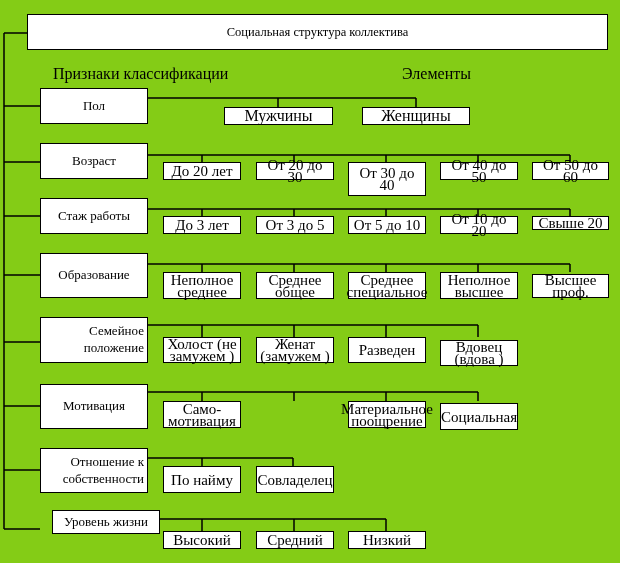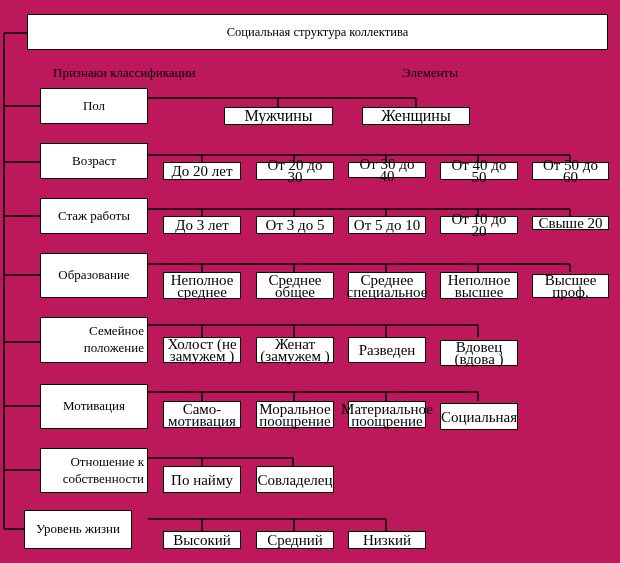--- a/index.html
+++ b/index.html
@@ -1,19 +1,19 @@
 <!DOCTYPE html>
 <html><head>
 <meta charset="utf-8">
 <style>
   html,body{margin:0;padding:0;background:#ffffff;}
   .canvas{
     position:relative;
     width:620px;height:563px;
-    background:#be185d;
+    background:#84cc16;
     font-family:"Liberation Serif","DejaVu Serif",serif;
     color:#000;
     overflow:hidden;
   }
   .connectors{position:absolute;left:0;top:0;width:620px;height:563px;}
   .box{
     position:absolute;
     box-sizing:border-box;
     border:1.5px solid #000;
     background:#fff;
@@ -21,21 +21,21 @@
     align-items:center;
     justify-content:center;
     text-align:center;
   }
   .title-box{font-size:12.5px;}
   .cat{font-size:13px;line-height:1.3;padding:1px 3px;text-align:right;}
   .kid{font-size:15px;line-height:12px;padding:1px 2px;}
   .kid-lg{font-size:16px;}
   .col-header{
     position:absolute;
-    font-size:13px;
+    font-size:16px;
     white-space:nowrap;
   }
 </style>
 </head>
 <body>
 
 <div class="canvas">
 
   <svg class="connectors" viewBox="0 0 620 563" xmlns="http://www.w3.org/2000/svg">
     <g stroke="#000" stroke-width="1.5" fill="none">
@@ -72,21 +72,21 @@
 
   <div class="box cat" style="left:40px;top:143px;width:108px;height:36px">
     <span>Возраст</span>
   </div>
   <div class="box kid" style="left:163px;top:162px;width:78px;height:18px">
     <span>До 20 лет</span>
   </div>
   <div class="box kid" style="left:256px;top:162px;width:78px;height:18px">
     <span>От 20 до 30</span>
   </div>
-  <div class="box kid" style="left:348px;top:162px;width:78px;height:16px">
+  <div class="box kid" style="left:348px;top:162px;width:78px;height:34px">
     <span>От 30 до 40</span>
   </div>
   <div class="box kid" style="left:440px;top:162px;width:78px;height:18px">
     <span>От 40 до 50</span>
   </div>
   <div class="box kid" style="left:532px;top:162px;width:77px;height:18px">
     <span>От 50 до 60</span>
   </div>
 
   <div class="box cat" style="left:40px;top:198px;width:108px;height:36px">
@@ -142,41 +142,38 @@
   <div class="box kid" style="left:440px;top:340px;width:78px;height:26px">
     <span>Вдовец (вдова )</span>
   </div>
 
   <div class="box cat" style="left:40px;top:384px;width:108px;height:45px">
     <span>Мотивация</span>
   </div>
   <div class="box kid" style="left:163px;top:401px;width:78px;height:27px">
     <span>Само-мотивация</span>
   </div>
-  <div class="box kid" style="left:256px;top:401px;width:78px;height:27px">
-    <span>Моральное поощрение</span>
-  </div>
   <div class="box kid" style="left:348px;top:401px;width:78px;height:27px">
     <span>Материальное поощрение</span>
   </div>
   <div class="box kid" style="left:440px;top:403px;width:78px;height:27px">
     <span>Социальная</span>
   </div>
 
   <div class="box cat" style="left:40px;top:448px;width:108px;height:45px">
     <span>Отношение к собственности</span>
   </div>
   <div class="box kid" style="left:163px;top:466px;width:78px;height:27px">
     <span>По найму</span>
   </div>
   <div class="box kid" style="left:256px;top:466px;width:78px;height:27px">
     <span>Совладелец</span>
   </div>
 
-  <div class="box cat" style="left:24px;top:510px;width:108px;height:39px">
+  <div class="box cat" style="left:52px;top:510px;width:108px;height:24px">
     <span>Уровень жизни</span>
   </div>
   <div class="box kid" style="left:163px;top:531px;width:78px;height:18px">
     <span>Высокий</span>
   </div>
   <div class="box kid" style="left:256px;top:531px;width:78px;height:18px">
     <span>Средний</span>
   </div>
   <div class="box kid" style="left:348px;top:531px;width:78px;height:18px">
     <span>Низкий</span>

